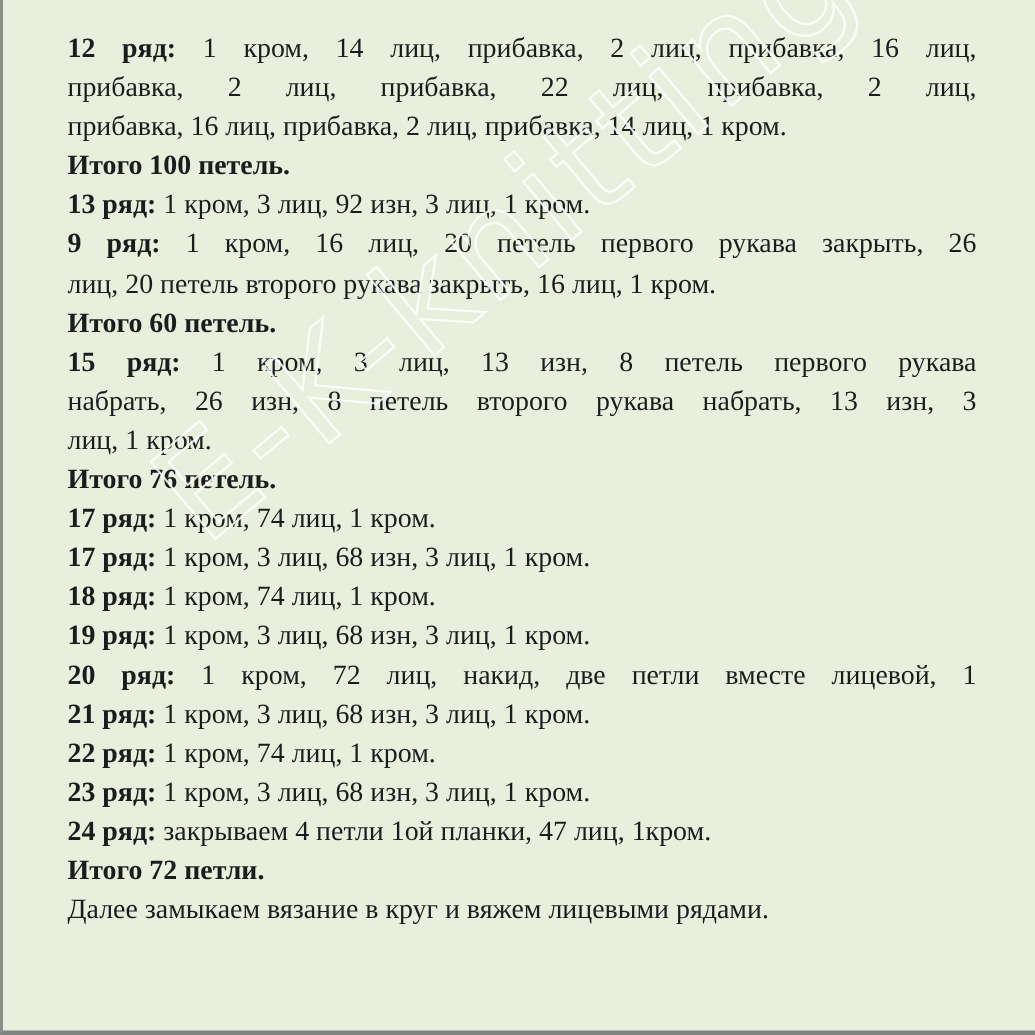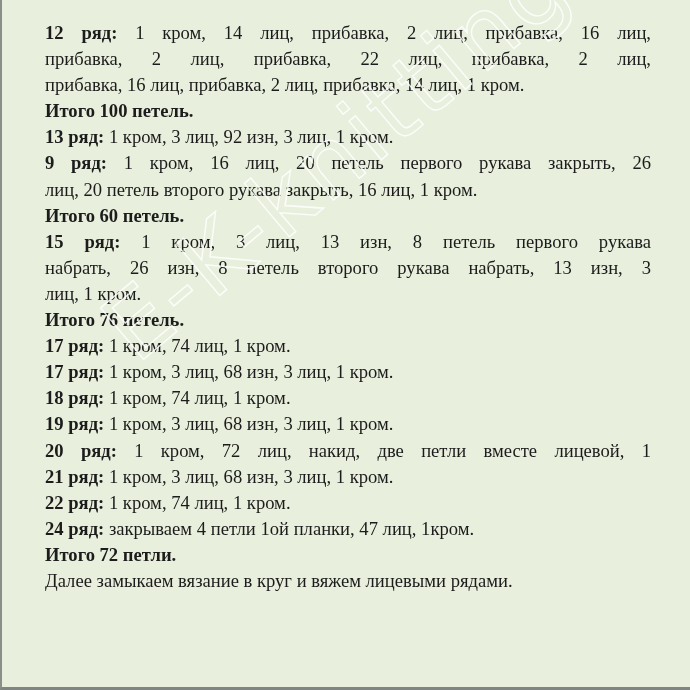--- a/index.html
+++ b/index.html
@@ -86,20 +86,21 @@
 
     <p class="line"><span class="lbl">17 ряд:</span><span> 1 кром, 74 лиц, 1 кром.</span></p>
     <p class="line"><span class="lbl">17 ряд:</span><span> 1 кром, 3 лиц, 68 изн, 3 лиц, 1 кром.</span></p>
     <p class="line"><span class="lbl">18 ряд:</span><span> 1 кром, 74 лиц, 1 кром.</span></p>
     <p class="line"><span class="lbl">19 ряд:</span><span> 1 кром, 3 лиц, 68 изн, 3 лиц, 1 кром.</span></p>
 
     <p class="line justify"><span class="lbl">20 ряд:</span><span> 1 кром, 72 лиц, накид, две петли вместе лицевой, 1</span></p>
 
     <p class="line"><span class="lbl">21 ряд:</span><span> 1 кром, 3 лиц, 68 изн, 3 лиц, 1 кром.</span></p>
     <p class="line"><span class="lbl">22 ряд:</span><span> 1 кром, 74 лиц, 1 кром.</span></p>
+    <p class="line"><span class="lbl">23 ряд:</span><span> 1 кром, 3 лиц, 68 изн, 3 лиц, 1 кром.</span></p>
 
     <p class="line"><span class="lbl">24 ряд:</span><span> закрываем 4 петли 1ой планки, 47 лиц, 1кром.</span></p>
     <p class="line total">Итого 72 петли.</p>
 
     <p class="line">Далее замыкаем вязание в круг и вяжем лицевыми рядами.</p>
   </div>
 
   <div class="watermark">E-K-knitting</div>
 </div>
 

